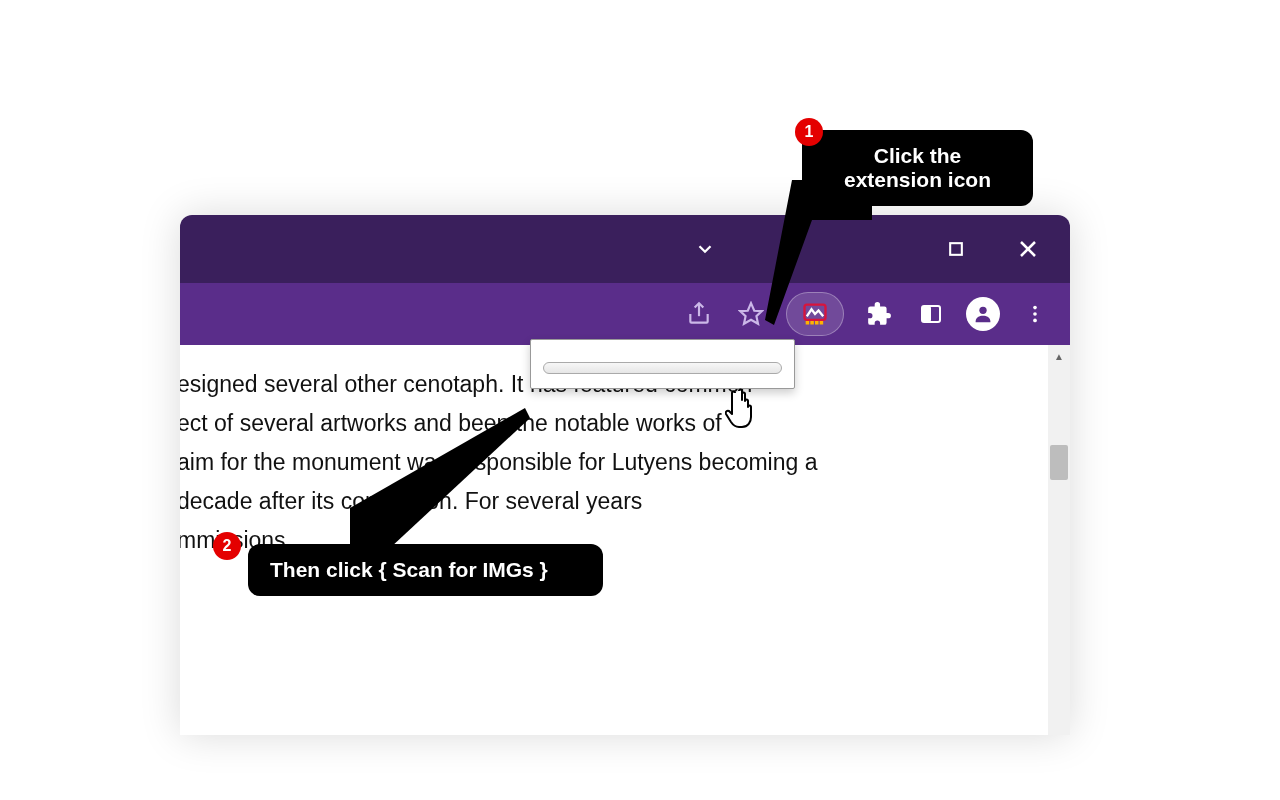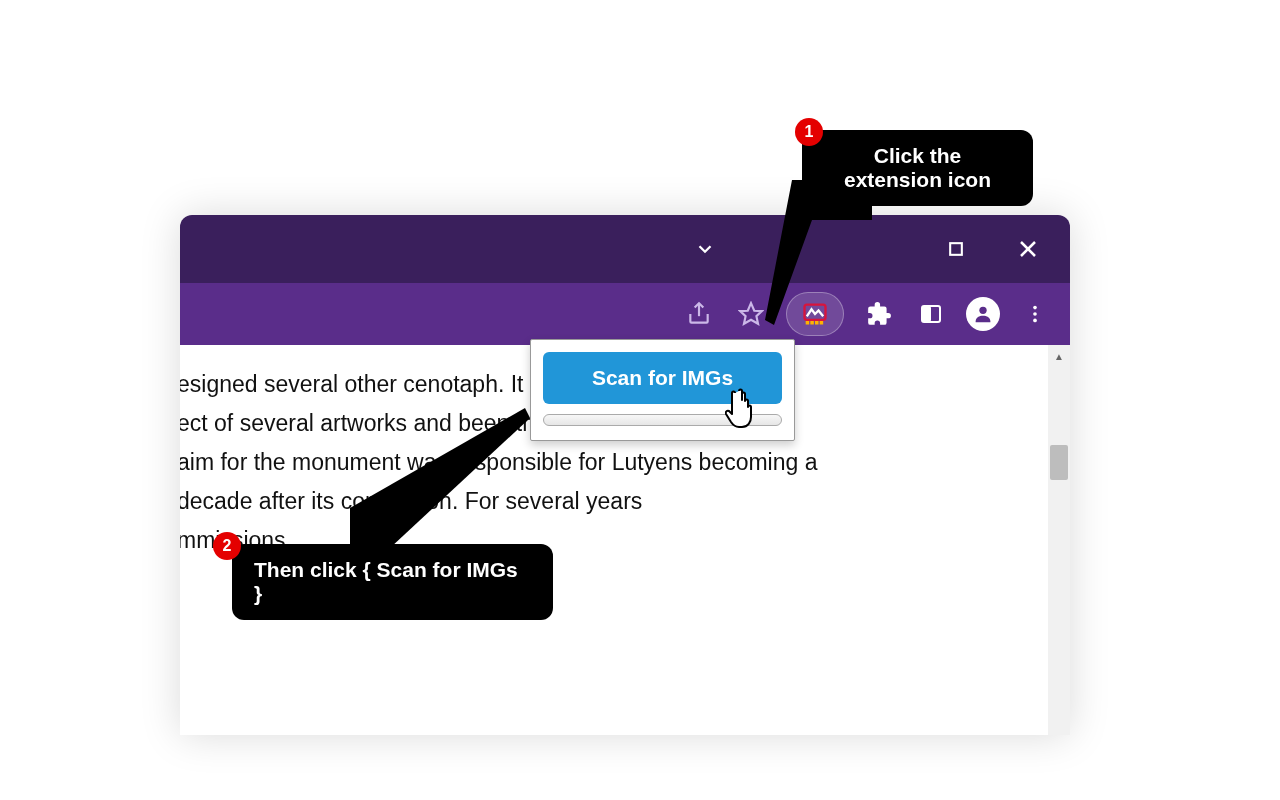--- a/index.html
+++ b/index.html
@@ -156,23 +156,23 @@
     border-radius: 12px;
     z-index: 40;
   }
   .callout-1 {
     left: 802px;
     top: 130px;
     width: 231px;
     text-align: center;
   }
   .callout-2 {
-    left: 232px;
+    left: 248px;
     top: 544px;
-    width: 321px;
+    width: 355px;
   }
   .badge {
     position: absolute;
     background: #e40000;
     color: #fff;
     width: 28px;
     height: 28px;
     border-radius: 50%;
     display: flex;
     align-items: center;
@@ -280,21 +280,20 @@
       <span>decade after its completion. For several years</span><br>
       <span>mmissions.</span>
     </div>
     <div class="scrollbar-track">
       <div class="scroll-arrow">▲</div>
       <div class="scroll-thumb"></div>
     </div>
   </div>
 
   <div class="popup">
-    <div class="scan-button">Scan for IMGs</div>
     <div class="progress-bar"></div>
   </div>
 
   <div class="cursor-hand">
     <svg width="38" height="44" viewBox="0 0 38 44">
       <path d="M14 6c0-2 3-2 3 0v9c0 0 0-6 0-6 0-2 3-2 3 0v7c0-2 3-2 3 0v6c0-2 3-2 3 0v10c0 5-3 10-9 10h-3c-4 0-6-2-8-5l-5-8c-1-2 1-4 3-3l3 3V8c0-2 3-2 3 0" fill="#fff" stroke="#000" stroke-width="2" stroke-linejoin="round"></path>
     </svg>
   </div>
 
 </div>

